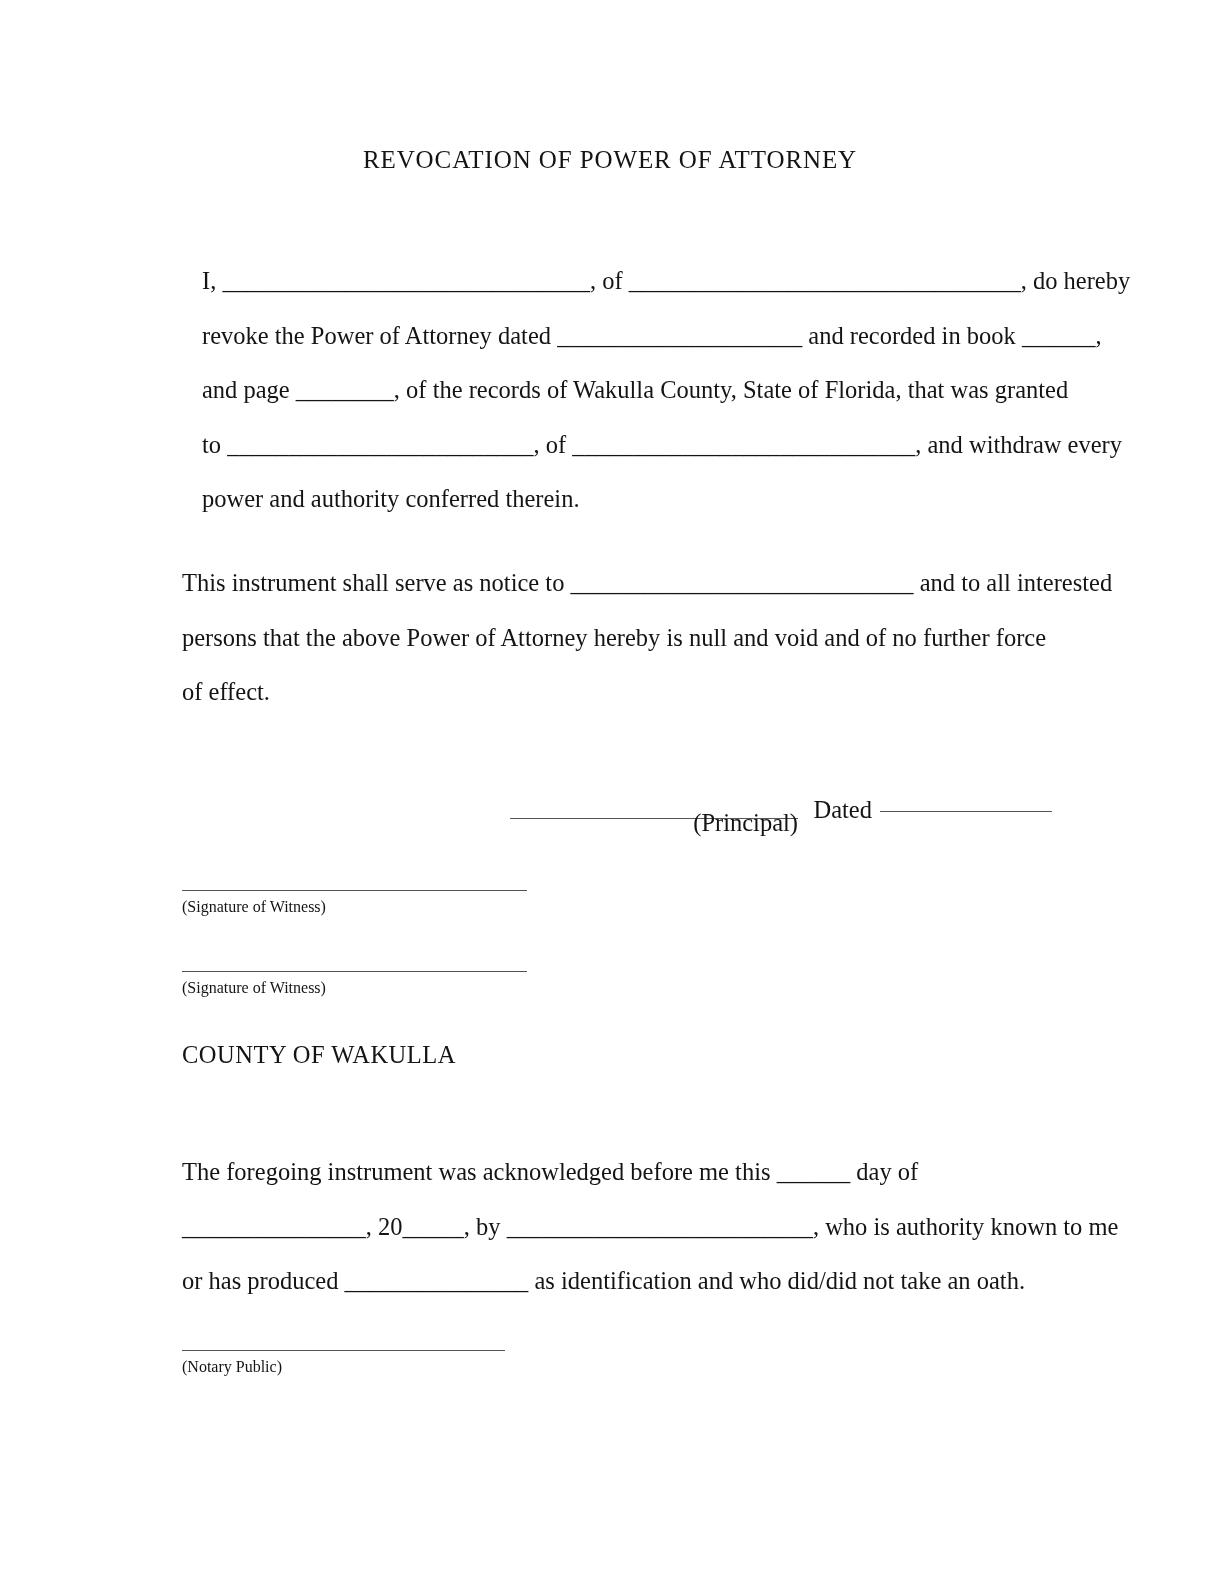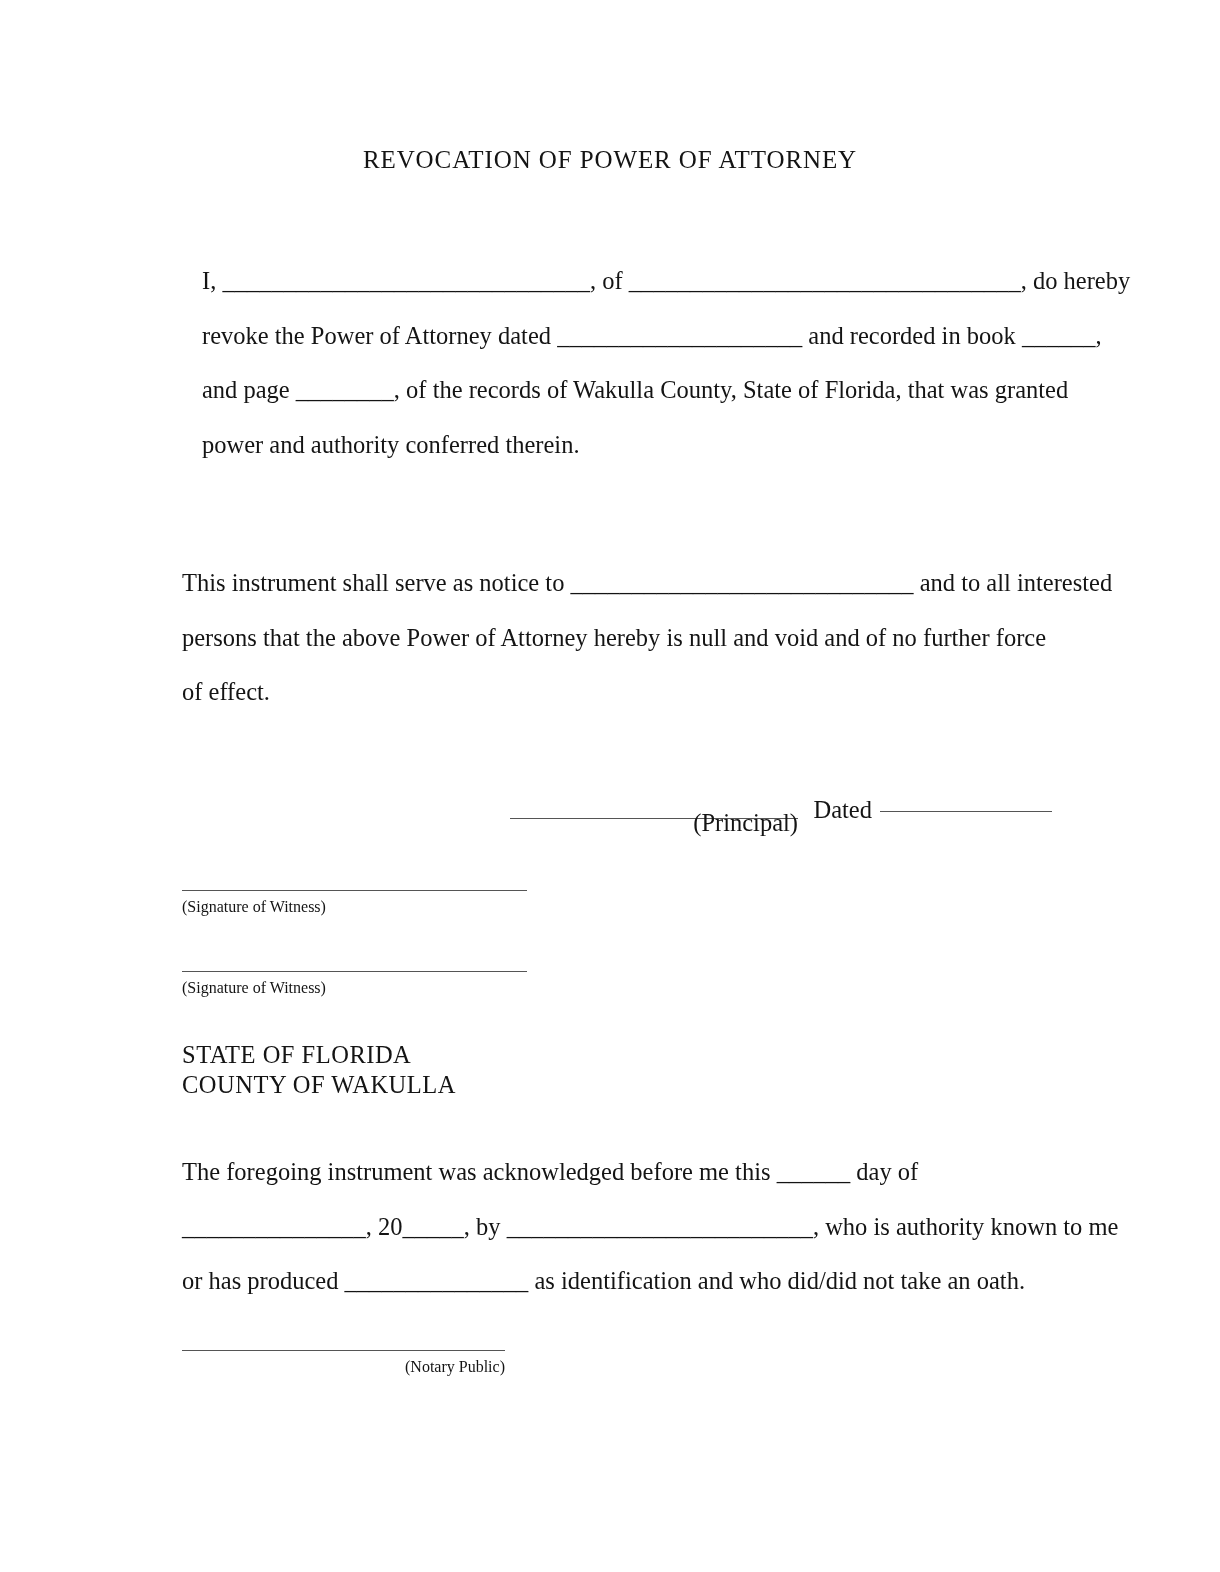--- a/index.html
+++ b/index.html
@@ -120,35 +120,35 @@
     font-size: 24.5px;
     line-height: 54.5px;
   }
   #ack .line { white-space: nowrap; }
 
   
   #notary {
     position: absolute;
     top: 1350px;
     left: 182px;
-    text-align: right;
   }
   #notary .sig-rule { width: 323px; }
 </style>
 </head>
 <body>
 
 <div id="page">
 
   <div class="doc-title">REVOCATION OF POWER OF ATTORNEY</div>
 
   <div class="body-block" id="para1">
     <div class="line">I, ______________________________, of ________________________________, do hereby</div>
     <div class="line">revoke the Power of Attorney dated ____________________ and recorded in book ______,</div>
     <div class="line">and page ________, of the records of Wakulla County, State of Florida, that was granted</div>
+    <div class="line">to _________________________, of ____________________________, and withdraw every</div>
     <div class="line">power and authority conferred therein.</div>
   </div>
 
   <div class="body-block" id="para2">
     <div class="line">This instrument shall serve as notice to ____________________________ and to all interested</div>
     <div class="line">persons that the above Power of Attorney hereby is null and void and of no further force</div>
     <div class="line">of effect.</div>
   </div>
 
   <div id="dated-row">
@@ -162,21 +162,20 @@
     <div class="sig-rule"></div>
     <div class="sig-caption">(Signature of Witness)</div>
   </div>
 
   <div class="sig-group" id="witness2">
     <div class="sig-rule"></div>
     <div class="sig-caption">(Signature of Witness)</div>
   </div>
 
   <div id="venue">
-    <div>STATE OF FLORIDA</div>
     <div>COUNTY OF WAKULLA</div>
   </div>
 
   <div id="ack">
     <div class="line">The foregoing instrument was acknowledged before me this ______ day of</div>
     <div class="line">_______________, 20_____, by _________________________, who is authority known to me</div>
     <div class="line">or has produced _______________ as identification and who did/did not take an oath.</div>
   </div>
 
   <div class="sig-group" id="notary">

